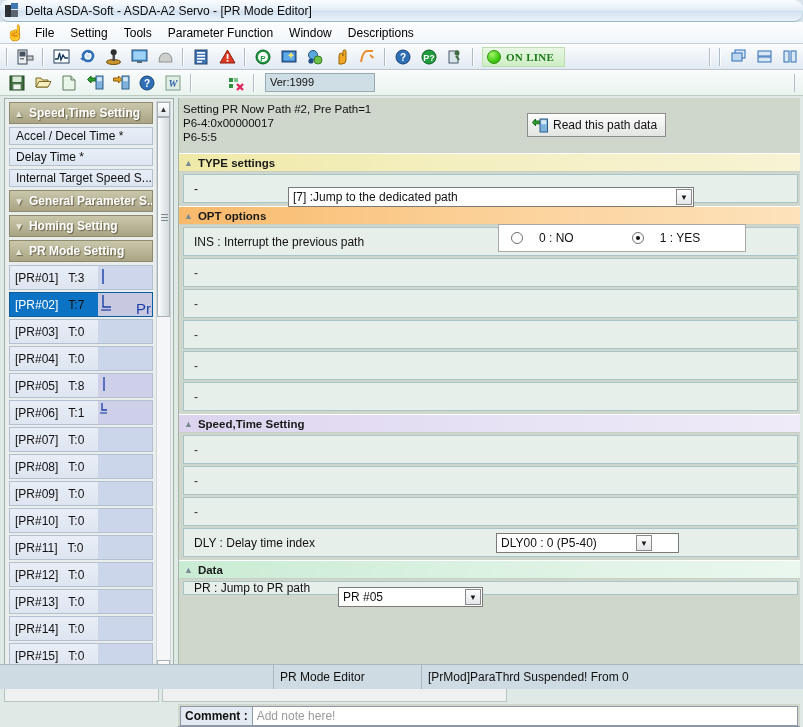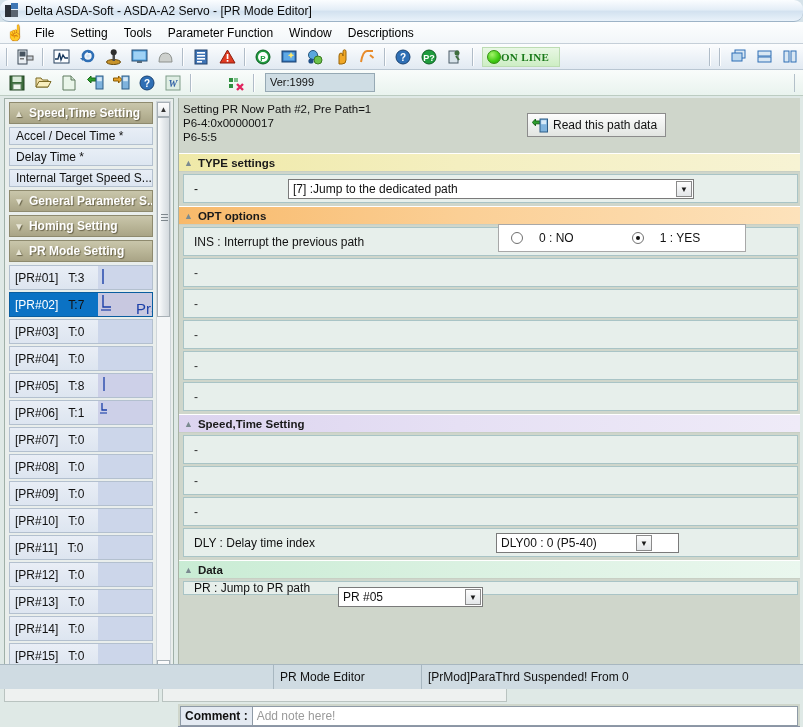--- a/index.html
+++ b/index.html
@@ -55,21 +55,21 @@
     padding-left: 2px;
   }
   .tb-sep { width: 2px; height: 18px; border-left: 1px solid #b0bcc8; border-right:1px solid #fefefe; margin: 0 4px; flex:none;}
   .tb-btn {
     width: 24px; height: 22px; margin: 0 1px;
     display: flex; align-items: center; justify-content: center;
     border: 1px solid transparent; border-radius: 2px; flex:none;
     position: relative;
   }
   .online-badge {
-    display: flex; align-items: center; 
+    display: flex; align-items: center; gap: 5px;
     background: linear-gradient(180deg,#e8f7e4,#cdeec4);
     border: 1px solid #bcdcb2;
     padding: 1px 10px 1px 4px; height: 20px; margin-left: 4px; flex:none;text-align:center;
   }
   .online-dot {
     width: 14px; height: 14px; border-radius: 50%;
     background: radial-gradient(circle at 35% 30%, #a5f46a, #3fcb11 60%, #2f9c0c);
     border: 1px solid #2f8f0c;
   }
   .online-txt { font-weight: bold; color: #1a7a1a; font-size: 11px; letter-spacing: .3px; font-family:"Liberation Serif", serif;}
@@ -714,21 +714,21 @@
         <span>Read this path data</span>
       </div>
     </div>
 
     <div class="sec-hdr sec-type">
       <span class="chev">▲</span>
       <span>TYPE settings</span>
     </div>
     <div class="rowline">
       <div class="lab" style="width:100px">-</div>
-      <div class="combo-wrap" style="position:absolute; left:104px; top:4px; width:406px;">
+      <div class="combo-wrap" style="position:absolute; left:104px; top:12px; width:406px;">
         <div class="fakeinput" style="width:406px">[7] :Jump to the dedicated path</div>
         <div class="arrowbox">▼</div>
       </div>
     </div>
 
     <div class="sec-hdr sec-opt" style="margin-top:3px">
       <span class="chev">▲</span>
       <span>OPT options</span>
     </div>
     <div class="rowline">

